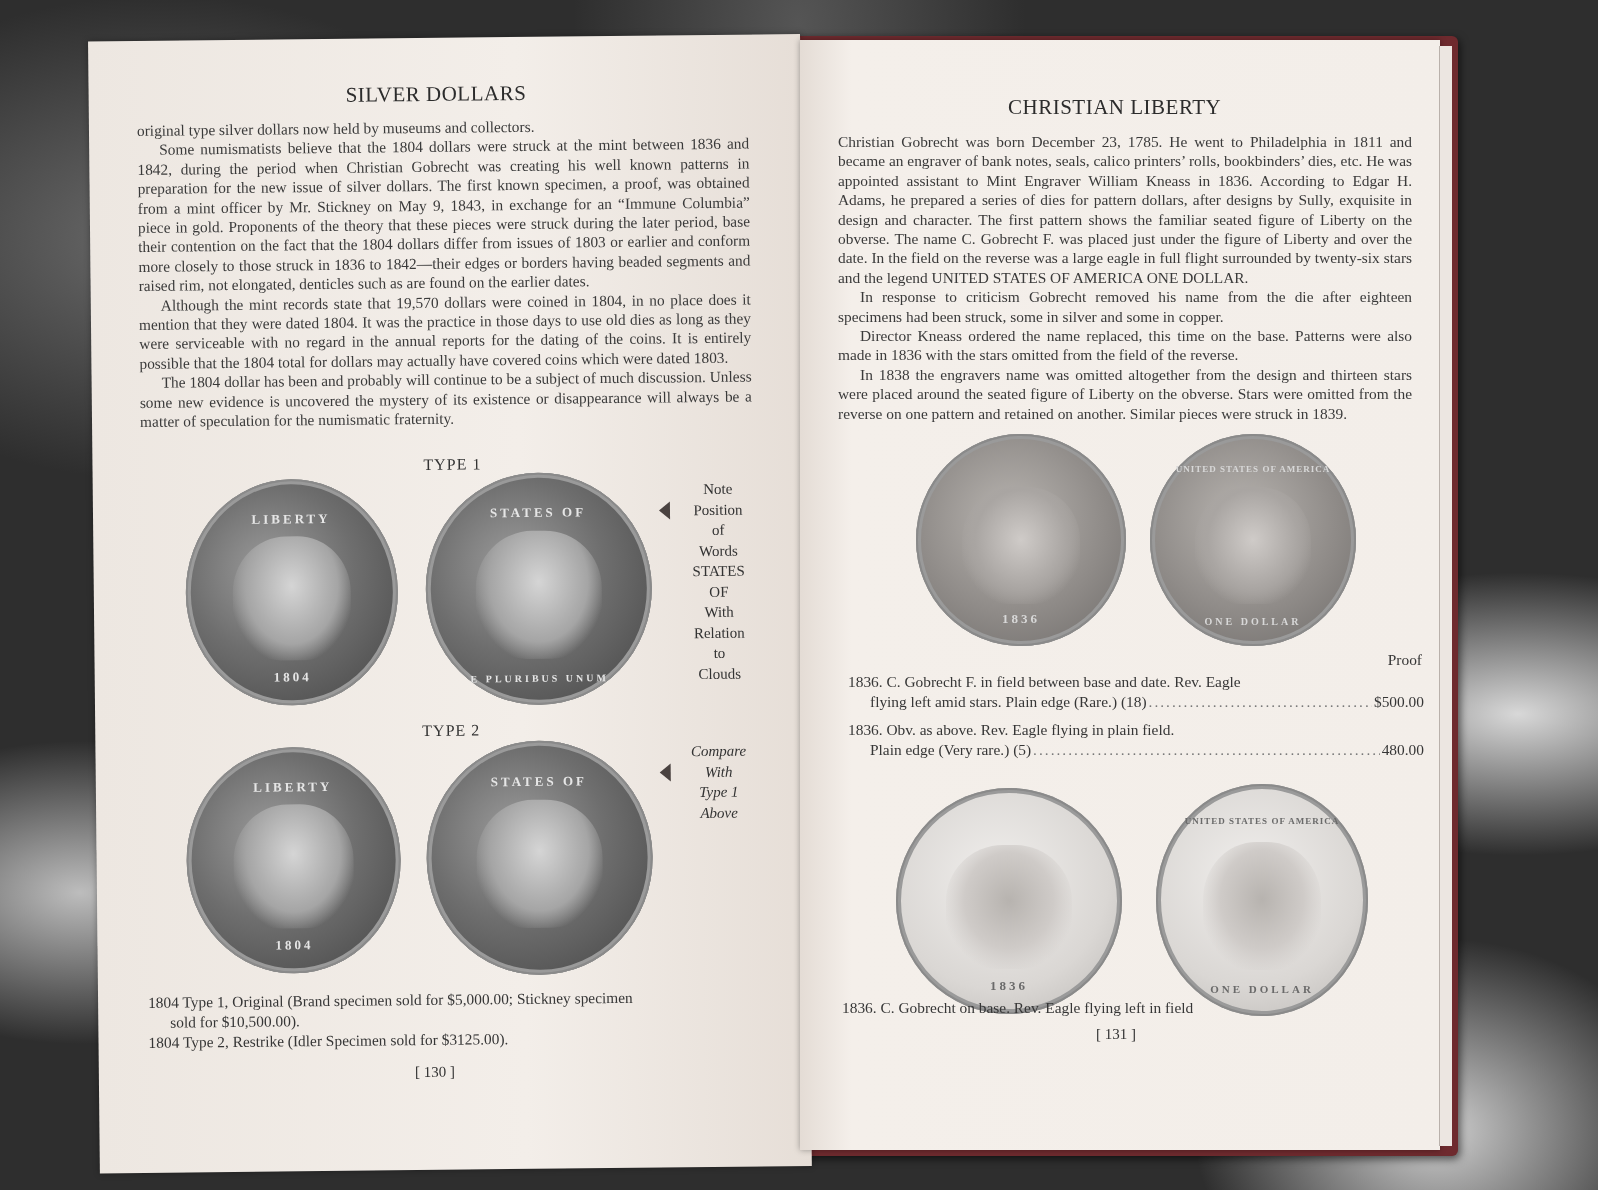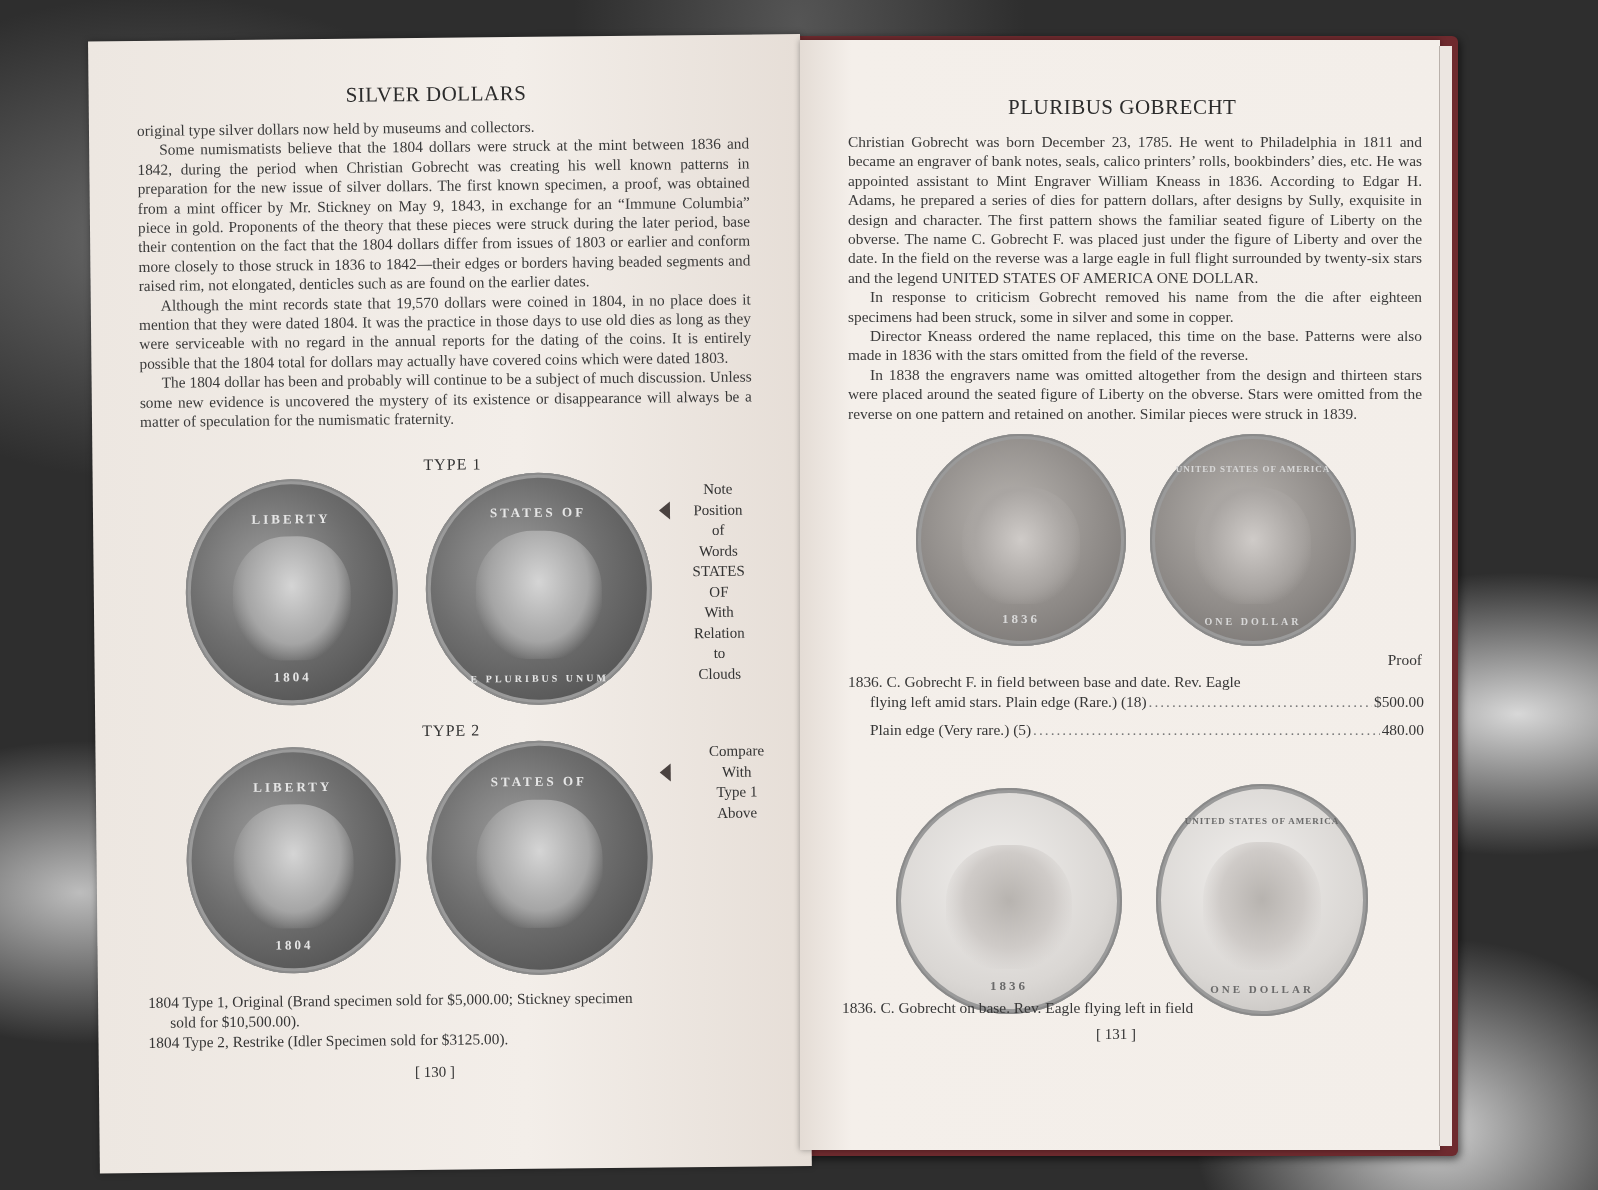--- a/index.html
+++ b/index.html
@@ -134,44 +134,44 @@
     <div class="motif"></div>
     <div class="legend top">LIBERTY</div>
     <div class="legend bottom">1804</div>
   </div>
   <div class="coin dark" style="left:330px; top:704px; width:226px; height:234px;">
     <div class="motif"></div>
     <div class="legend top">STATES OF</div>
   </div>
 
   <div class="arrow" style="left:564px; top:728px;"></div>
-  <div class="side-note" style="left:596px; top:706px;">
+  <div class="side-note" style="left:578px; top:706px;font-style:italic;">
     <span class="line">Compare</span>
     <span class="line">With</span>
     <span class="line">Type 1</span>
     <span class="line">Above</span>
   </div>
 
   <div class="listing" style="left:50px; top:952px; width:620px;">
     <div>
       <div>1804  Type 1, Original (Brand specimen sold for $5,000.00; Stickney specimen</div>
       <div class="indent">sold for $10,500.00).</div>
     </div>
     <div>
       <div>1804  Type 2, Restrike (Idler Specimen sold for $3125.00).</div>
     </div>
   </div>
 
   <div class="pagenum" style="left:316px; top:1026px;">[ 130 ]</div>
 </div>
 
 <div class="page right">
-  <h1 class="heading" style="left:208px; top:55px;">PLURIBUS GOBRECHT</h1>
-
-  <div class="body-text" style="left:48px; top:92px; width:574px;">
+  <h1 class="heading" style="left:208px; top:55px;">CHRISTIAN LIBERTY</h1>
+
+  <div class="body-text" style="left:38px; top:92px; width:574px;">
     <p class="noindent">Christian Gobrecht was born December 23, 1785. He went to Philadelphia in 1811 and became an engraver of bank notes, seals, calico printers’ rolls, bookbinders’ dies, etc. He was appointed assistant to Mint Engraver William Kneass in 1836. According to Edgar H. Adams, he prepared a series of dies for pattern dollars, after designs by Sully, exquisite in design and character. The first pattern shows the familiar seated figure of Liberty on the obverse. The name C. Gobrecht F. was placed just under the figure of Liberty and over the date. In the field on the reverse was a large eagle in full flight surrounded by twenty-six stars and the legend UNITED STATES OF AMERICA ONE DOLLAR.</p>
     <p>In response to criticism Gobrecht removed his name from the die after eighteen specimens had been struck, some in silver and some in copper.</p>
     <p>Director Kneass ordered the name replaced, this time on the base. Patterns were also made in 1836 with the stars omitted from the field of the reverse.</p>
     <p>In 1838 the engravers name was omitted altogether from the design and thirteen stars were placed around the seated figure of Liberty on the obverse. Stars were omitted from the reverse on one pattern and retained on another. Similar pieces were struck in 1839.</p>
   </div>
 
   <div class="coin mid" style="left:116px; top:394px; width:210px; height:212px;">
     <div class="motif"></div>
     <div class="legend bottom" style="color:#d8d8d8;">1836</div>
   </div>
@@ -187,20 +187,23 @@
       <div class="row">
           <span>1836. C. Gobrecht F. in field between base and date. Rev. Eagle</span>
         </div>
       <div class="row indent">
           <span>flying left amid stars. Plain edge (Rare.) (18)</span>
           <span class="dots"></span>
           <span>$500.00</span>
         </div>
     </div>
     <div>
+      <div class="row">
+          <span>1836. Obv. as above. Rev. Eagle flying in plain field.</span>
+        </div>
       <div class="row indent">
           <span>Plain edge (Very rare.) (5)</span>
           <span class="dots"></span>
           <span>480.00</span>
         </div>
     </div>
   </div>
 
   <div class="coin light" style="left:96px; top:748px; width:226px; height:226px;">
     <div class="motif"></div>

